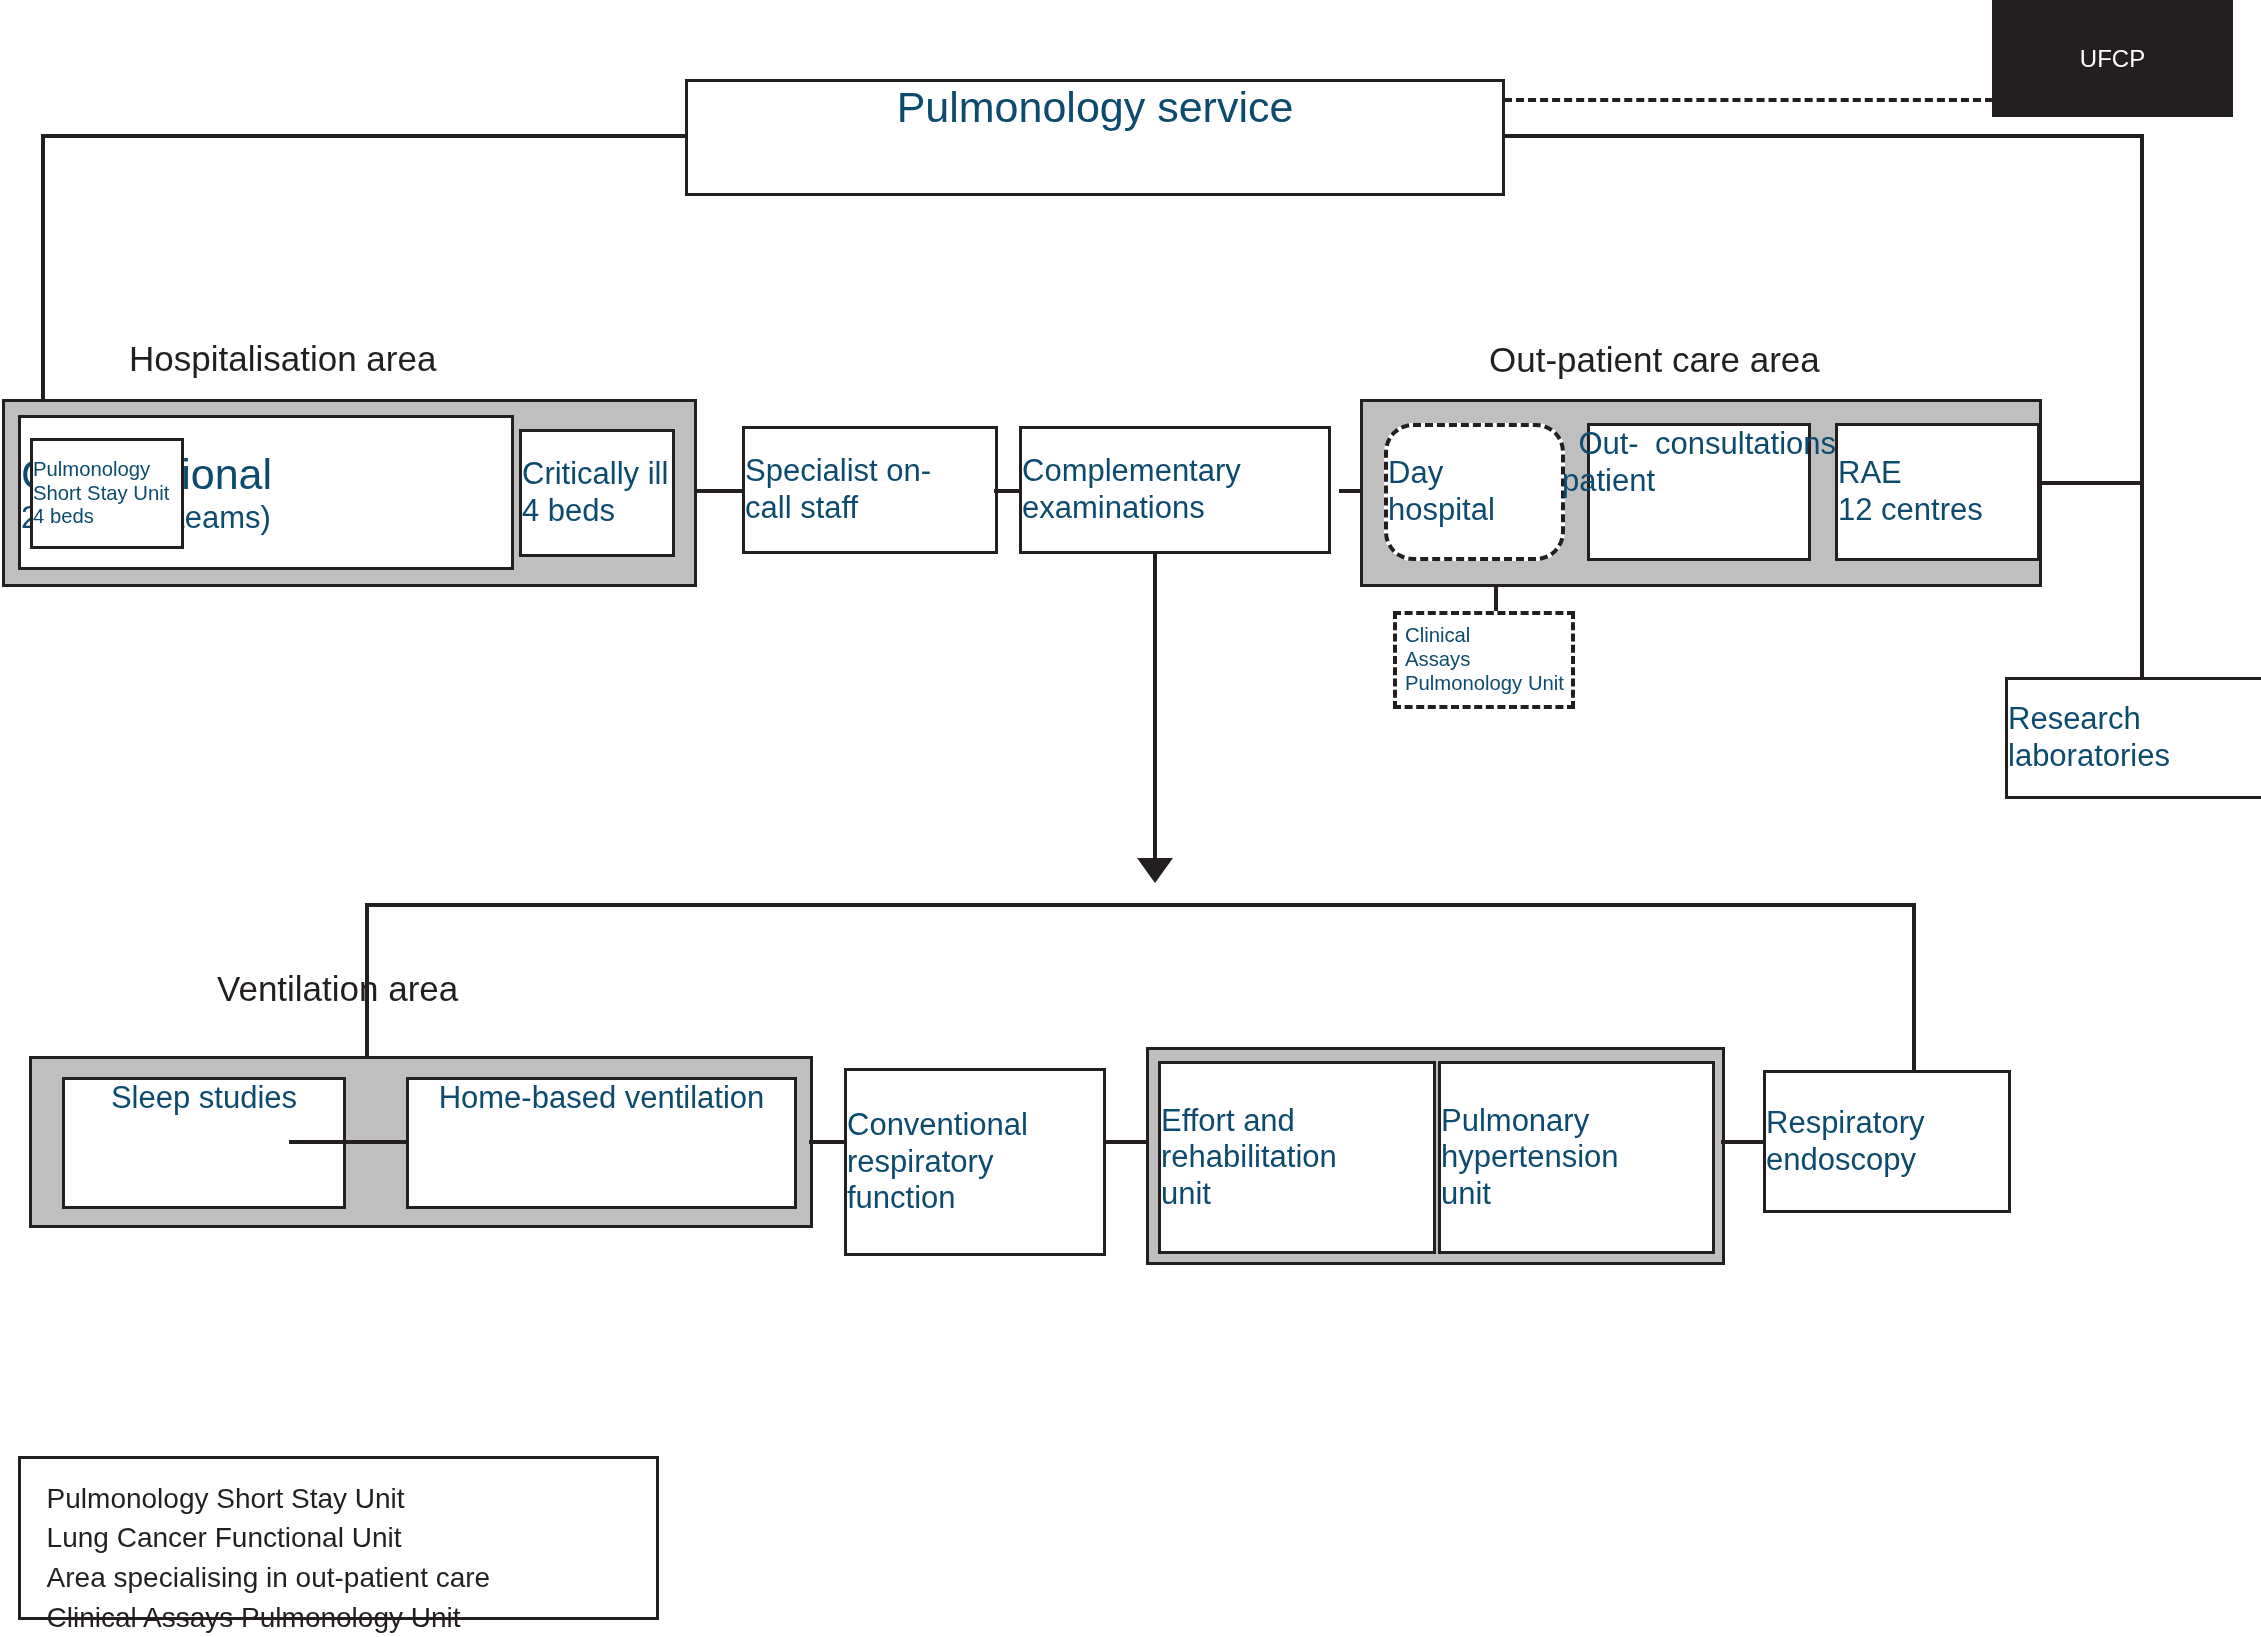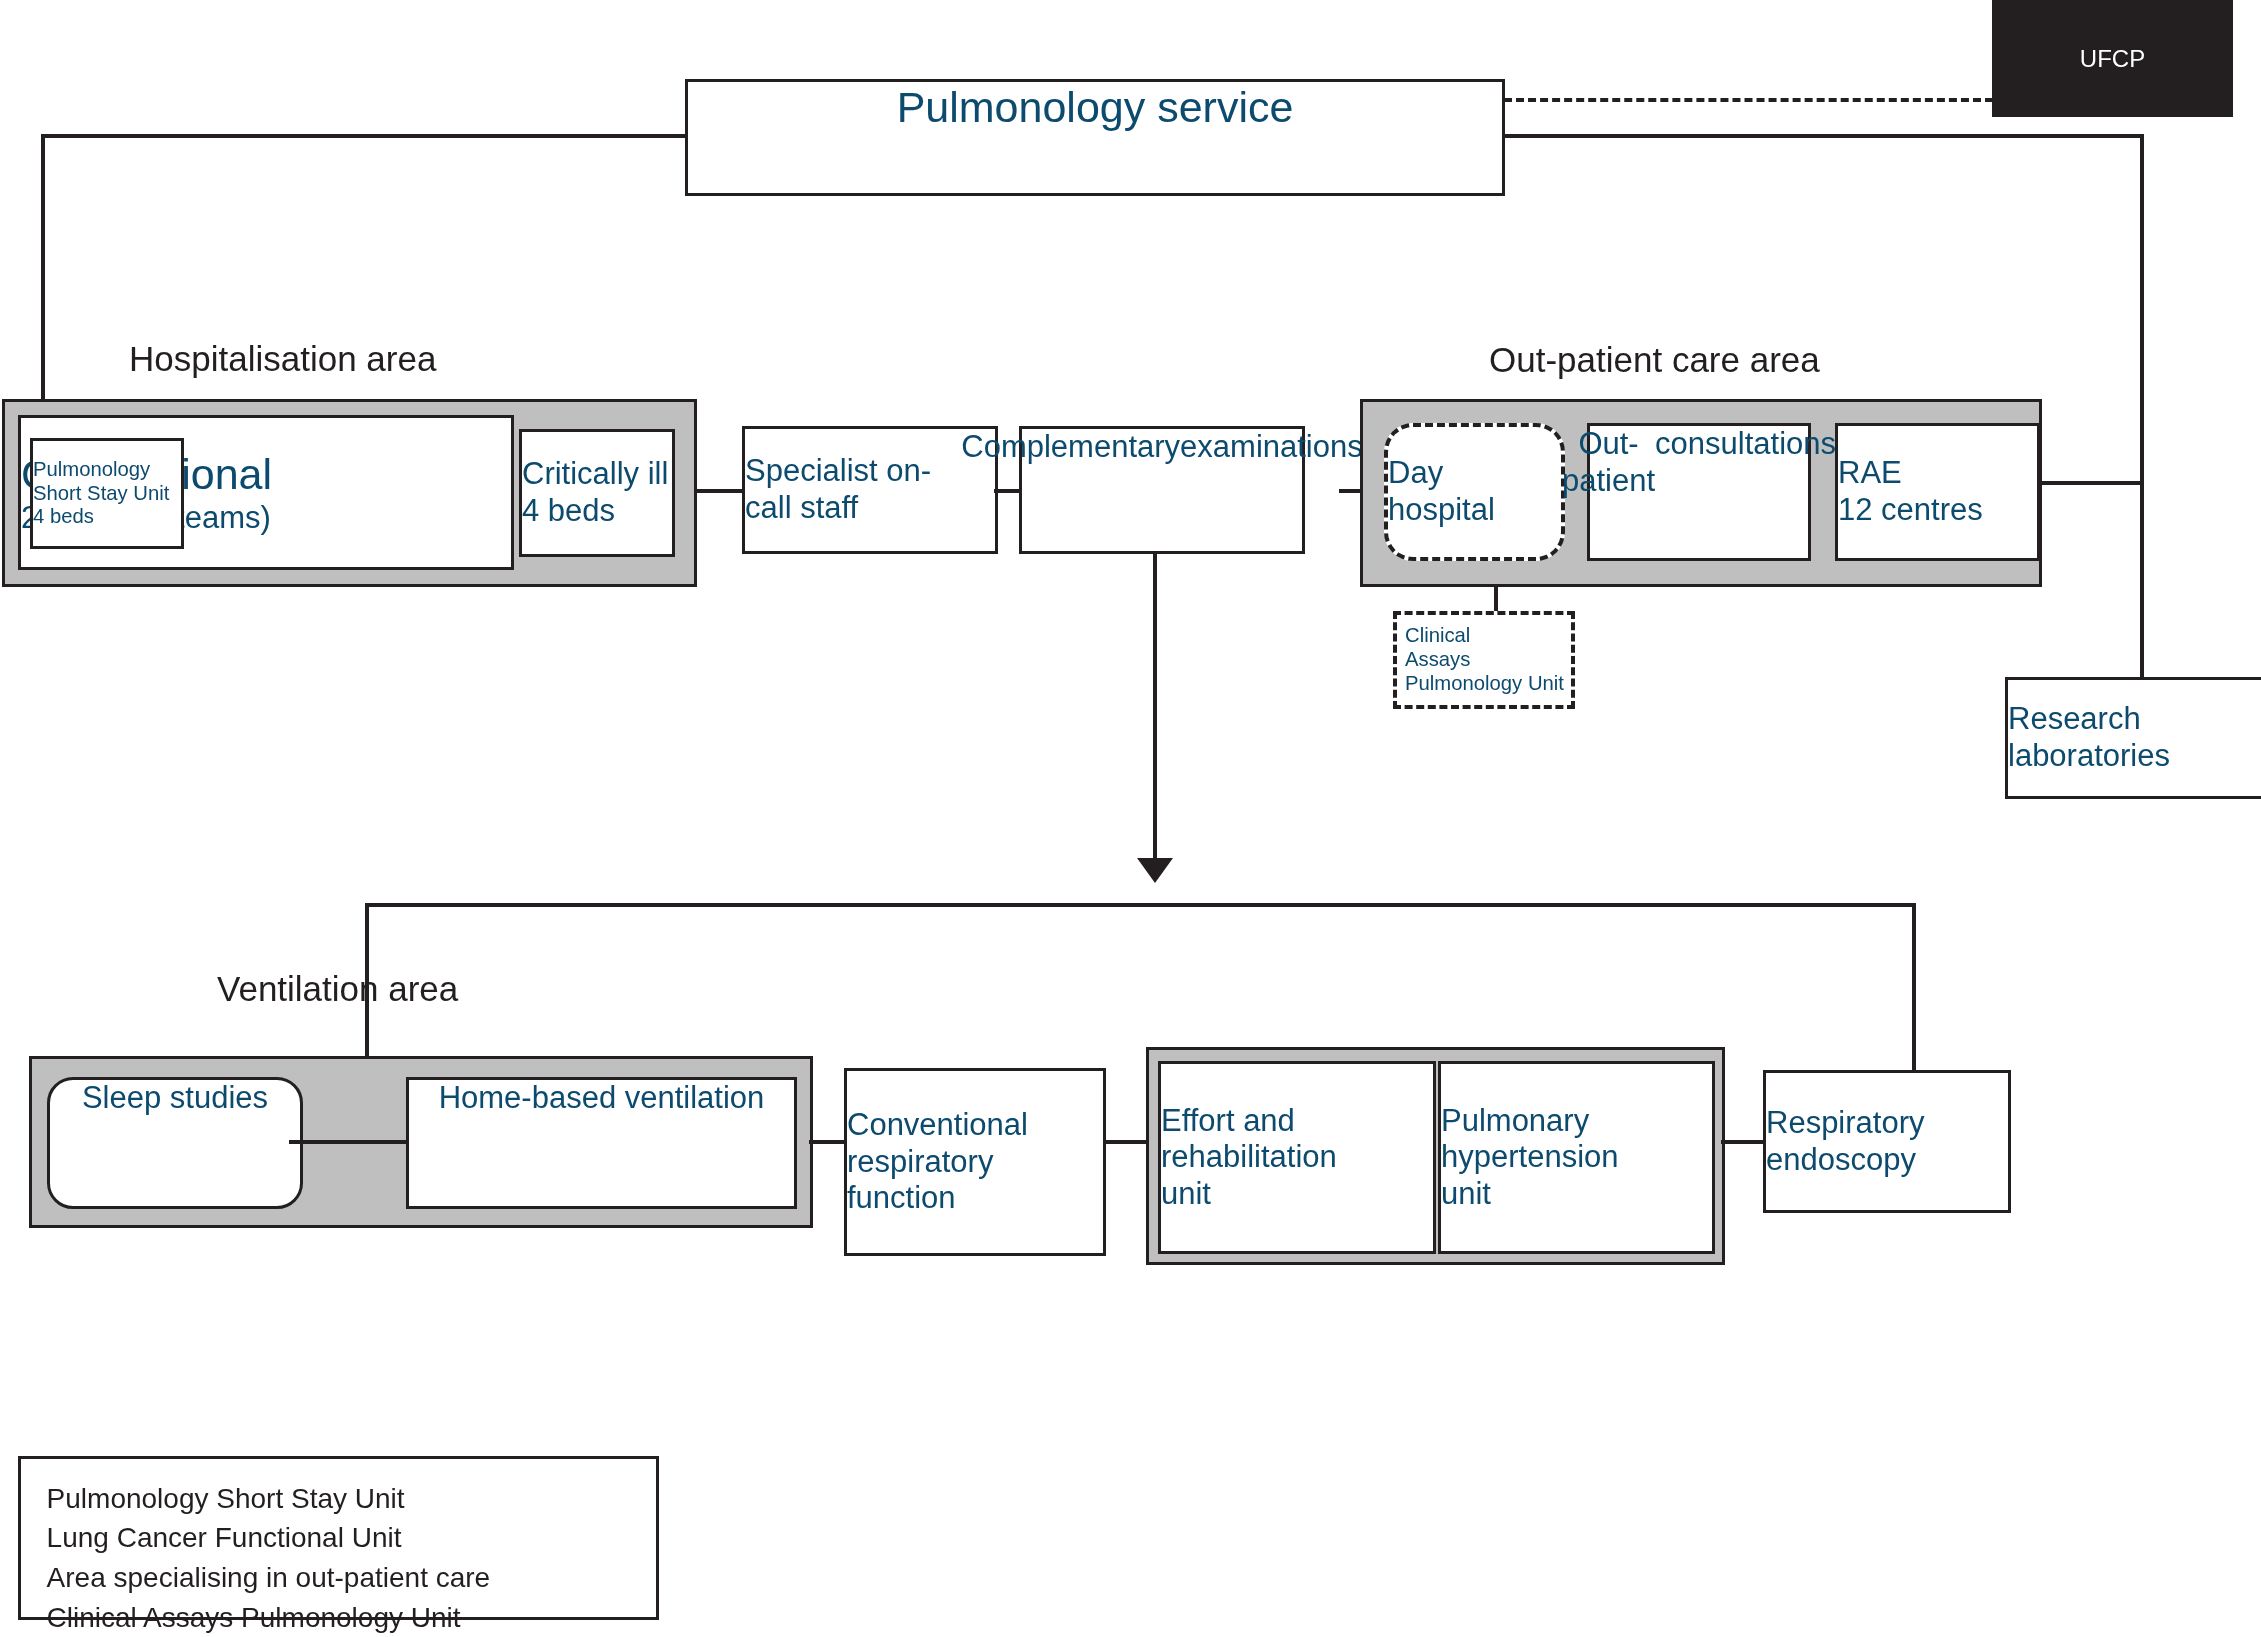--- a/index.html
+++ b/index.html
@@ -96,21 +96,21 @@
 
   <div class="hline" style="left:694px;top:489px;width:50px;"></div>
 
   <div class="box" style="left:742px;top:426px;width:256px;height:128px;flex-direction:column;">
     <span class="t-md">Specialist on-</span>
     <span class="t-md">call staff</span>
   </div>
 
   <div class="hline" style="left:994px;top:489px;width:27px;"></div>
 
-  <div class="box" style="left:1019px;top:426px;width:286px;height:128px;flex-direction:row;">
+  <div class="box" style="left:1019px;top:426px;width:312px;height:128px;flex-direction:column;">
     <span class="t-md">Complementary</span>
     <span class="t-md">examinations</span>
   </div>
 
   <div class="hline" style="left:1339px;top:489px;width:57px;"></div>
 
   <div class="vline" style="left:1153px;top:552px;height:308px;"></div>
   <div class="arrowhead" style="left:1137px;top:858px;"></div>
 
   <div class="area-label" style="left:1489px;top:340px;">
@@ -150,21 +150,21 @@
   <div class="hline" style="left:365px;top:903px;width:1551px;"></div>
   <div class="vline" style="left:365px;top:903px;height:154px;"></div>
   <div class="vline" style="left:1912px;top:903px;height:169px;"></div>
 
   <div class="area-label" style="left:217px;top:969px;">
     <span>Ventilation area</span>
   </div>
 
   <div class="box gray" style="left:29px;top:1056px;width:784px;height:172px;"></div>
 
-  <div class="box" style="left:47px;top:1077px;width:256px;height:132px;border-radius:26px;">
+  <div class="box" style="left:62px;top:1077px;width:284px;height:132px;">
     <span class="t-md">Sleep studies</span>
   </div>
 
   <div class="hline" style="left:289px;top:1140px;width:120px;"></div>
 
   <div class="box" style="left:406px;top:1077px;width:391px;height:132px;">
     <span class="t-md">Home-based ventilation</span>
   </div>
 
   <div class="hline" style="left:809px;top:1140px;width:38px;"></div>

